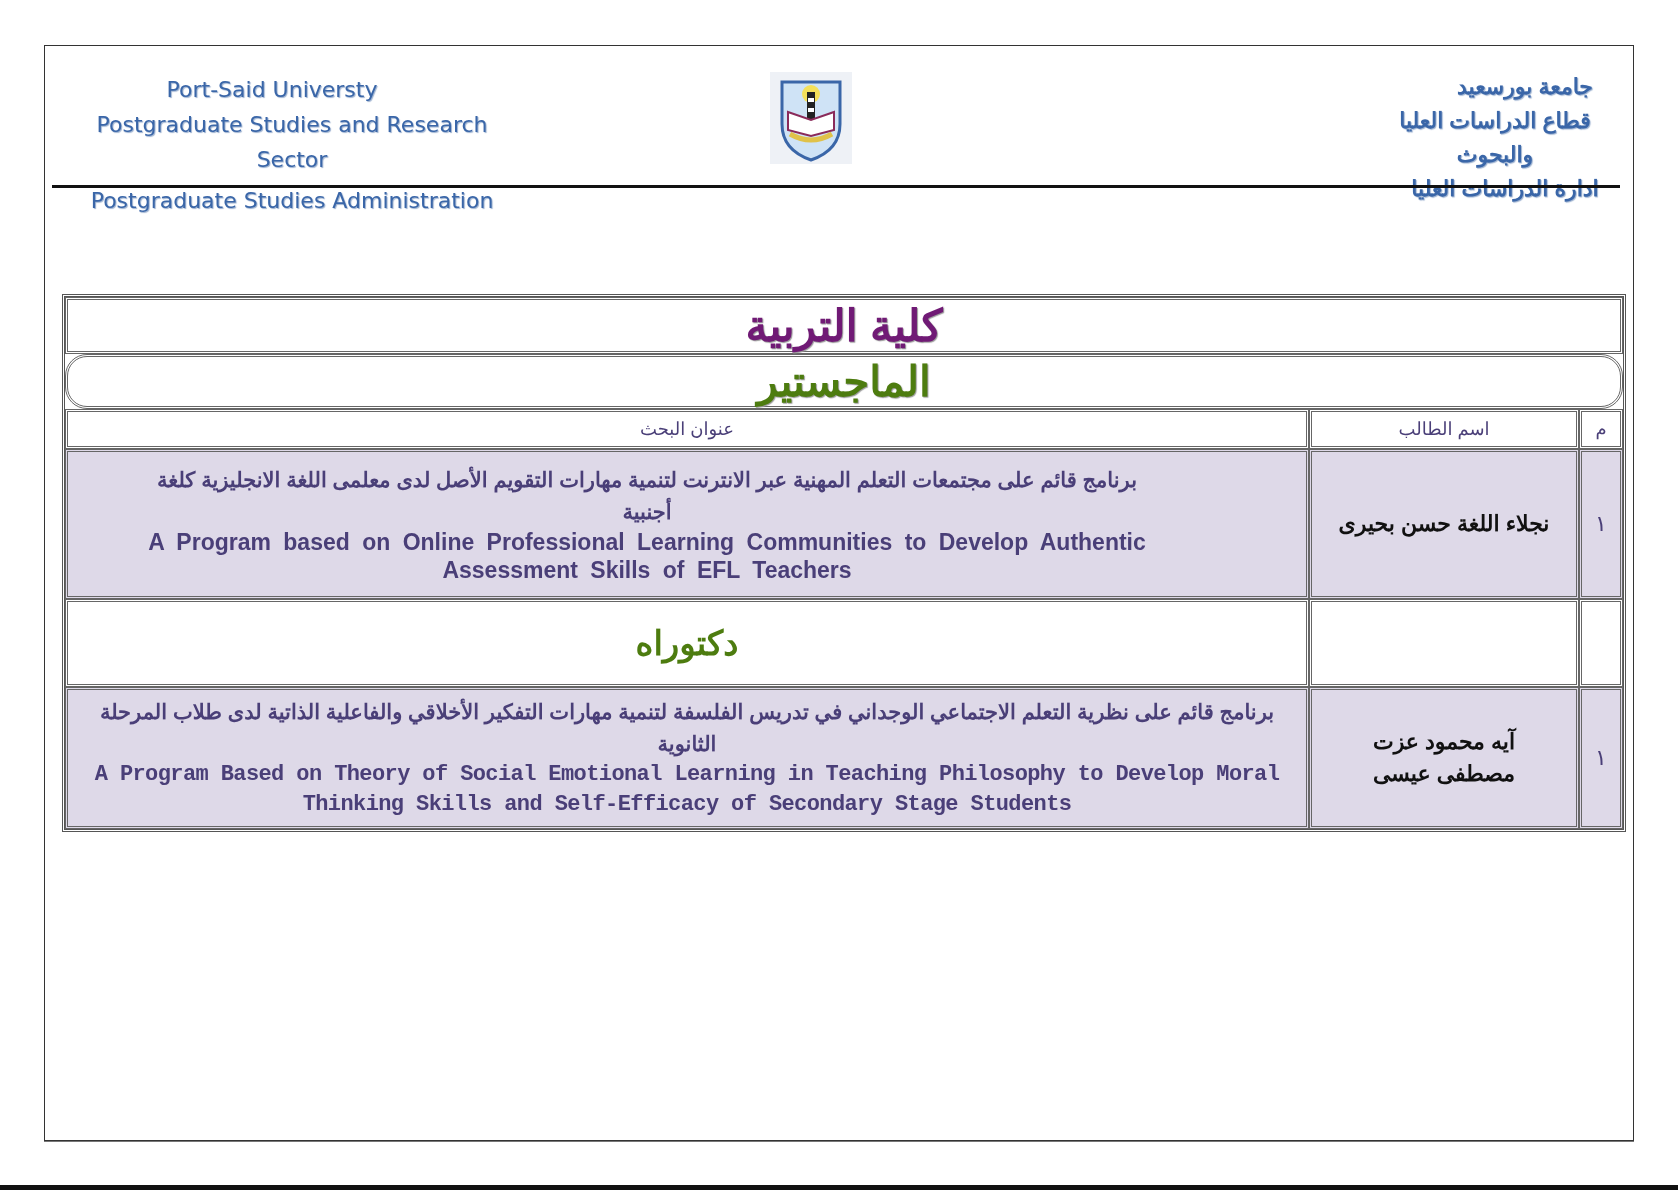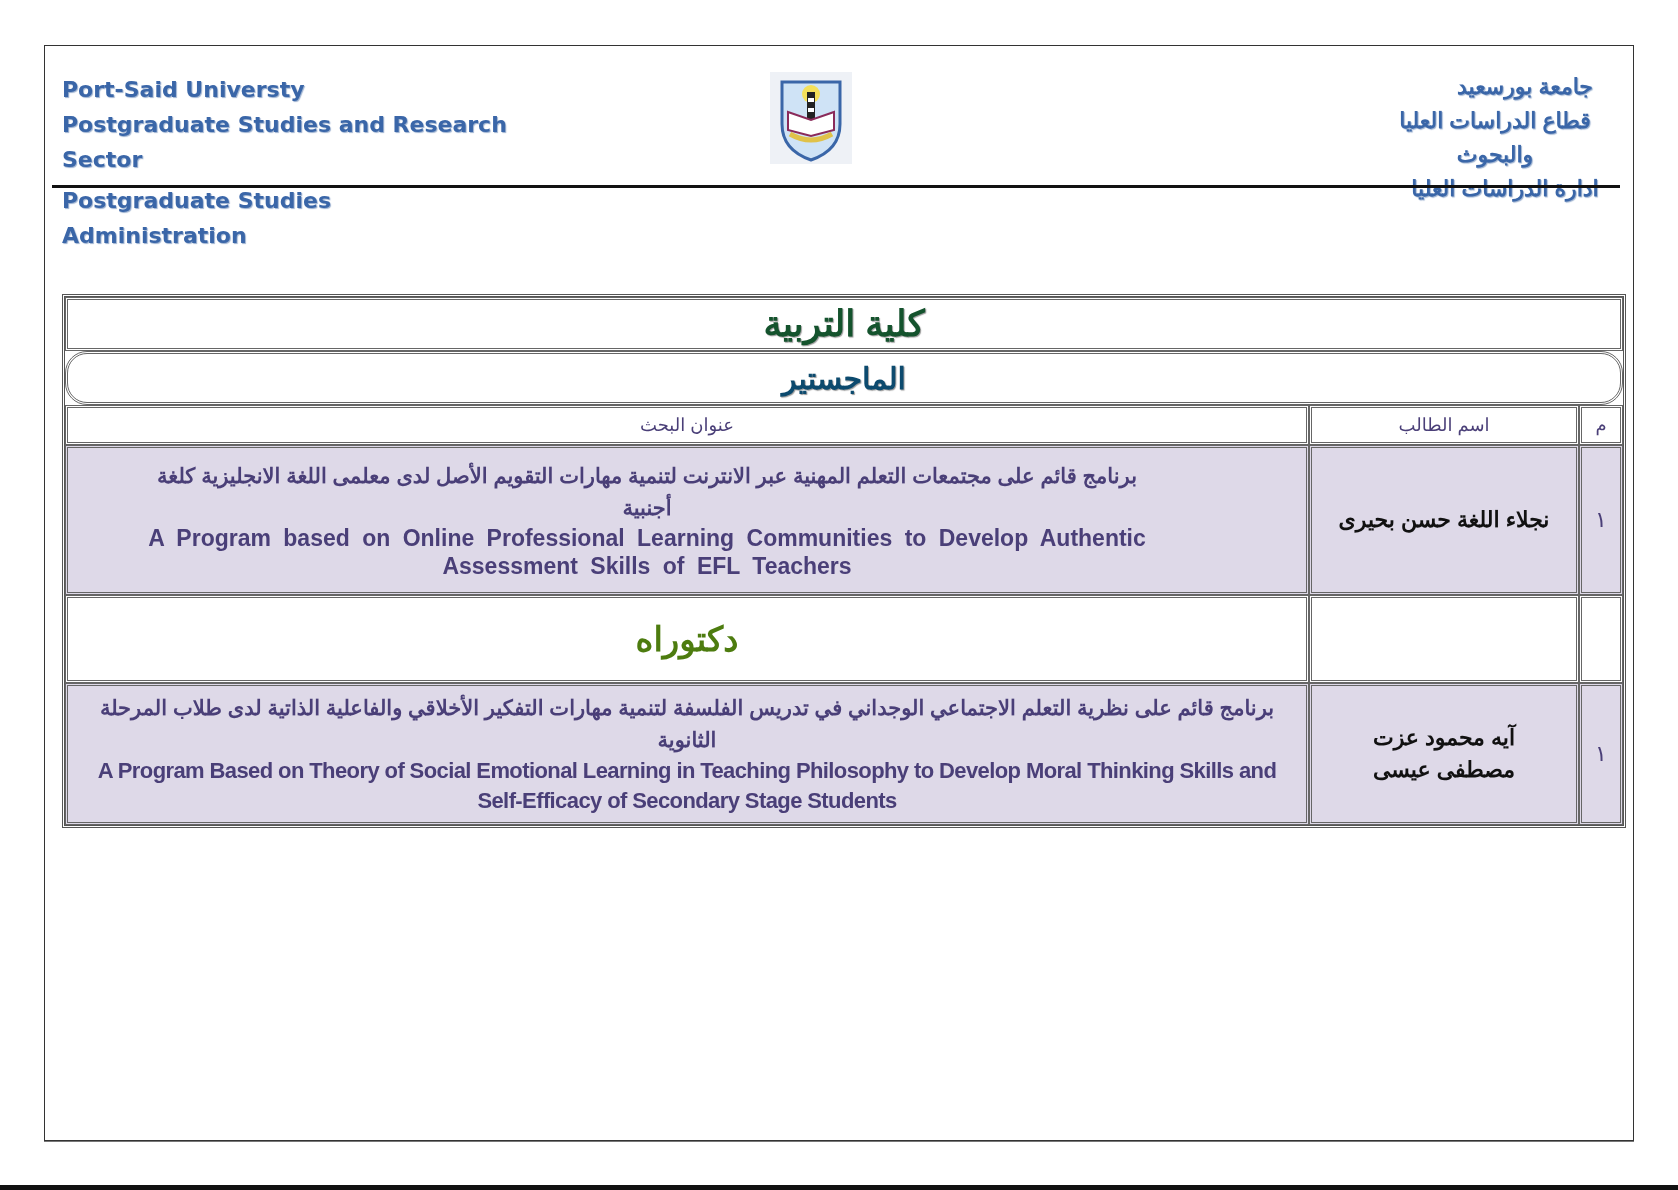--- a/index.html
+++ b/index.html
@@ -5,22 +5,22 @@
   html, body { margin: 0; padding: 0; }
   body {
     width: 1678px; height: 1190px; background: #ffffff; position: relative; overflow: hidden;
     font-family: "Liberation Sans", sans-serif;
   }
   .page-frame {
     position: absolute; left: 44px; top: 45px; width: 1588px; height: 1094px;
     border: 1px solid #333; box-shadow: 0 1px 0 #777;
   }
   .header-left {
-    position: absolute; left: 62px; top: 72px; width: 460px; text-align: left;
-    color: #3a66a8; font-weight: bold; font-size: 22px; line-height: 35px;
+    position: absolute; left: 62px; top: 72px; width: 460px; text-align: center;
+    color: #3a66a8; font-weight: normal; font-size: 22px; line-height: 35px;
     text-shadow: 1px 1px 1px #9bb0cf;
     font-family: "DejaVu Sans", sans-serif;
   }
   .header-left .l1 { padding-right: 40px; }
   .header-left .l2 { font-size: 22px; }
   .header-left .l3 { padding-right: 0px; margin-top: 6px; }
   .header-right {
     position: absolute; left: 1360px; top: 70px; width: 270px; text-align: center; direction: rtl;
     color: #3a66a8; font-weight: bold; font-size: 22px; line-height: 34px;
     text-shadow: 1px 1px 1px #9bb0cf;
@@ -34,31 +34,31 @@
     position: absolute; left: 52px; top: 185px; width: 1568px; height: 3px; background: #111;
   }
   table.main {
     position: absolute; left: 62px; top: 294px; width: 1564px;
     border-collapse: separate; border-spacing: 0;
     border: 3px double #555; direction: rtl;
   }
   table.main td {
     border: 3px double #666; padding: 0; text-align: center; vertical-align: middle;
   }
-  .title-cell { height: 48px; color: #14532d; font-weight: bold; font-size: 36px; text-shadow: 1px 1px 1px #999; }
-  .sub-cell { height: 48px; color: #0c4a6e; font-weight: bold; font-size: 30px; text-shadow: 1px 1px 1px #999; border-radius: 22px; }
+  .title-cell { height: 48px; color: #701a75; font-weight: bold; font-size: 44px; text-shadow: 1px 1px 1px #999; }
+  .sub-cell { height: 48px; color: #4d7c0f; font-weight: bold; font-size: 42px; text-shadow: 1px 1px 1px #999; border-radius: 22px; }
   .head-cell { height: 34px; color: #4a3f78; font-size: 18px; }
   .num-col { width: 38px; }
   .name-col { width: 264px; margin-left: 24px; }
   .row-shade { background: #ded9e8; }
   .num { color: #4a3f78; font-size: 22px; }
   .student { color: #111; font-weight: bold; font-size: 22px; line-height: 32px; }
   .title-ar { color: #4a3f78; font-weight: bold; font-size: 21px; line-height: 32px; }
   .title-en1 { color: #4a3f78; font-weight: bold; font-size: 23px; line-height: 28px; font-family: Liberation Sans, sans-serif; word-spacing: 6px; }
-  .title-en2 { color: #4a3f78; font-weight: bold; font-size: 22px; line-height: 30px; font-family: Liberation Sans, sans-serif; letter-spacing: -0.6px; }
+  .title-en2 { color: #4a3f78; font-weight: bold; font-size: 22px; line-height: 30px; font-family: Liberation Mono, monospace; letter-spacing: -0.6px; }
   .phd-cell { height: 82px; color: #4d7c0f; font-weight: bold; font-size: 34px; }
   .bottom-bar {
     position: absolute; left: 0; top: 1185px; width: 1678px; height: 5px; background: #111;
   }
 </style>
 </head>
 <body>
 
 <div class="page-frame"></div>
 

